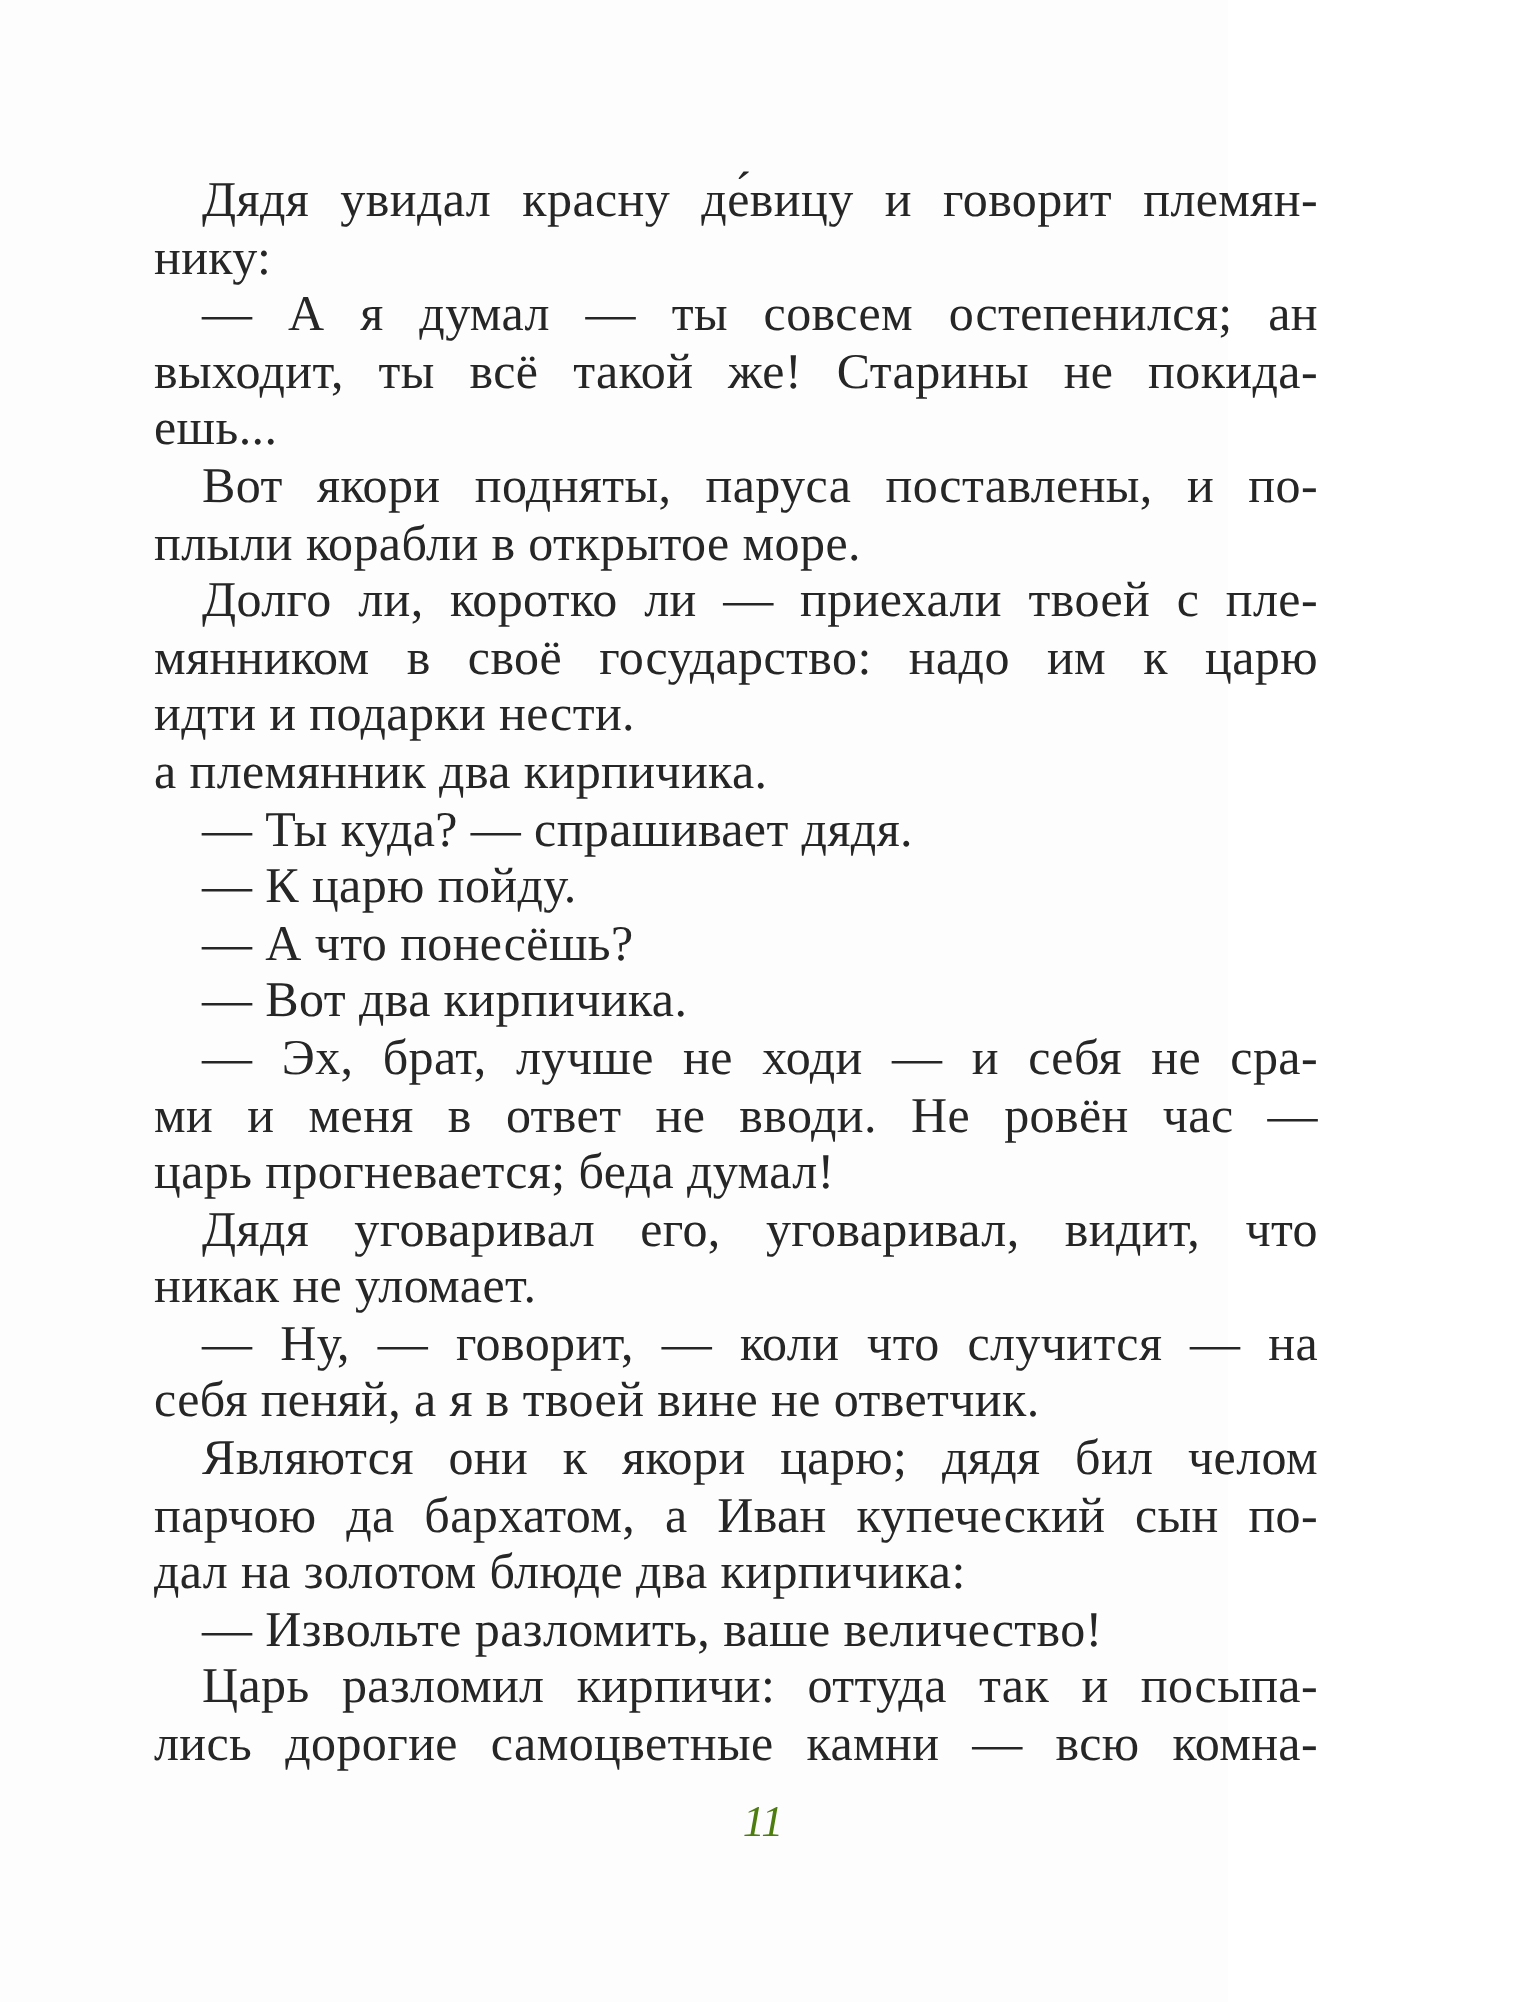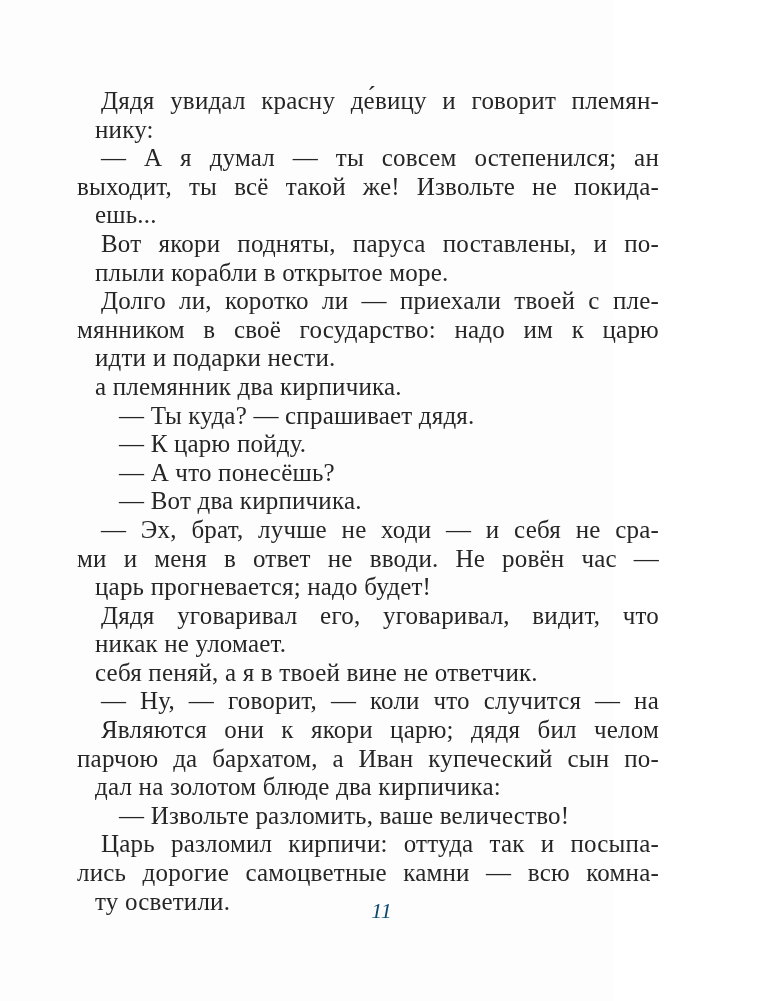--- a/index.html
+++ b/index.html
@@ -36,63 +36,61 @@
       white-space: nowrap;
       text-align: justify;
       text-align-last: justify;
       letter-spacing: 0.2px;
     }
     .line.indent {
       padding-left: 24px;
     }
     .line.last {
       text-align-last: left;
-      margin-left: 18px;
     }
     .page-number {
       position: absolute;
       left: 0;
       width: 763px;
       top: 898px;
       text-align: center;
       font-size: 22px;
       font-style: italic;
-      color: #0c4a6e;
+      color: #4d7c0f;
     }
   </style>
 </head>
 <body>
 
 <div class="page">
   <div class="text-block">
     <span class="line indent">Дядя увидал красну де́вицу и говорит племян-</span>
     <span class="line last">нику:</span>
     <span class="line indent">— А я думал — ты совсем остепенился; ан</span>
-    <span class="line">выходит, ты всё такой же! Извольте не покида-</span>
+    <span class="line">выходит, ты всё такой же! Старины не покида-</span>
     <span class="line last">ешь...</span>
     <span class="line indent">Вот якори подняты, паруса поставлены, и по-</span>
     <span class="line last">плыли корабли в открытое море.</span>
     <span class="line indent">Долго ли, коротко ли — приехали твоей с пле-</span>
     <span class="line">мянником в своё государство: надо им к царю</span>
     <span class="line last">идти и подарки нести.</span>
     <span class="line last">а племянник два кирпичика.</span>
     <span class="line indent last">— Ты куда? — спрашивает дядя.</span>
     <span class="line indent last">— К царю пойду.</span>
     <span class="line indent last">— А что понесёшь?</span>
     <span class="line indent last">— Вот два кирпичика.</span>
     <span class="line indent">— Эх, брат, лучше не ходи — и себя не сра-</span>
     <span class="line">ми и меня в ответ не вводи. Не ровён час —</span>
-    <span class="line last">царь прогневается; надо будет!</span>
+    <span class="line last">царь прогневается; беда думал!</span>
     <span class="line indent">Дядя уговаривал его, уговаривал, видит, что</span>
     <span class="line last">никак не уломает.</span>
+    <span class="line indent">— Ну, — говорит, — коли что случится — на</span>
     <span class="line last">себя пеняй, а я в твоей вине не ответчик.</span>
-    <span class="line indent">— Ну, — говорит, — коли что случится — на</span>
     <span class="line indent">Являются они к якори царю; дядя бил челом</span>
     <span class="line">парчою да бархатом, а Иван купеческий сын по-</span>
     <span class="line last">дал на золотом блюде два кирпичика:</span>
     <span class="line indent last">— Извольте разломить, ваше величество!</span>
     <span class="line indent">Царь разломил кирпичи: оттуда так и посыпа-</span>
     <span class="line">лись дорогие самоцветные камни — всю комна-</span>
-    <span class="line last">ту осветили.</span>
   </div>
 
   <div class="page-number">11</div>
 </div>
 
 </body></html>

